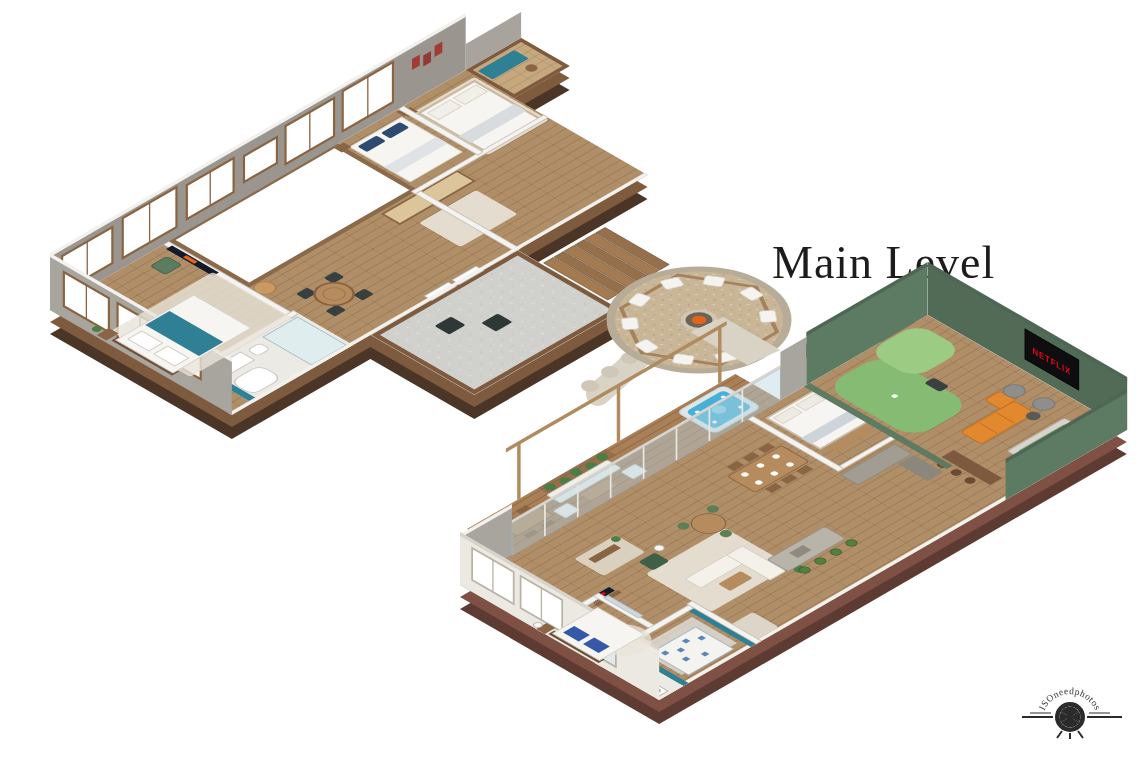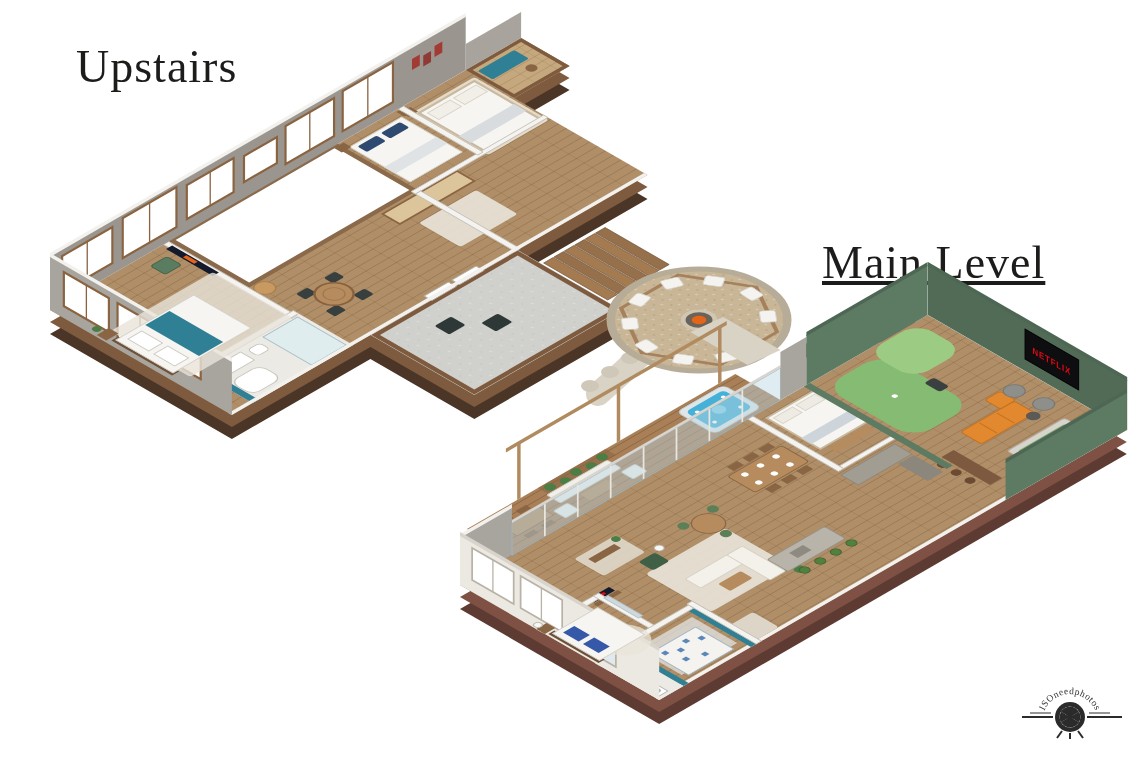--- a/index.html
+++ b/index.html
@@ -1,29 +1,28 @@
 <!DOCTYPE html>
 <html><head>
 <meta charset="utf-8">
 <style>
   html,body{margin:0;padding:0;width:1140px;height:760px;background:#ffffff;overflow:hidden;}
   .canvas{position:relative;width:1140px;height:760px;background:#ffffff;font-family:"Liberation Serif",serif;}
   .level-label{position:absolute;font-family:"Liberation Serif",serif;font-size:46px;font-weight:400;color:#1d1c1a;letter-spacing:1px;}
   #upstairs-label{left:76px;top:40px;}
-  #main-label{left:822px;top:236px;text-decoration:underline;}
+  #main-label{left:772px;top:236px;}
   svg{position:absolute;left:0;top:0;}
   text.netflix{font-family:"Liberation Sans",sans-serif;font-weight:bold;}
   .wm-text{font-family:"Liberation Serif",serif;}
 </style>
 </head>
 <body>
 
 <div class="canvas">
 
-  <div class="level-label" id="upstairs-label">Upstairs</div>
   <div class="level-label" id="main-label">Main Level</div>
 
   <svg width="1140" height="760" viewBox="0 0 1140 760">
     <defs>
       <pattern id="planks" patternUnits="userSpaceOnUse" width="26" height="9">
         <rect width="26" height="9" fill="#b08f68"></rect>
         <rect y="8" width="26" height="1" fill="rgba(80,52,26,0.22)"></rect>
         <rect x="13" width="1" height="9" fill="rgba(80,52,26,0.12)"></rect>
       </pattern>
       <pattern id="planksLight" patternUnits="userSpaceOnUse" width="26" height="9">

